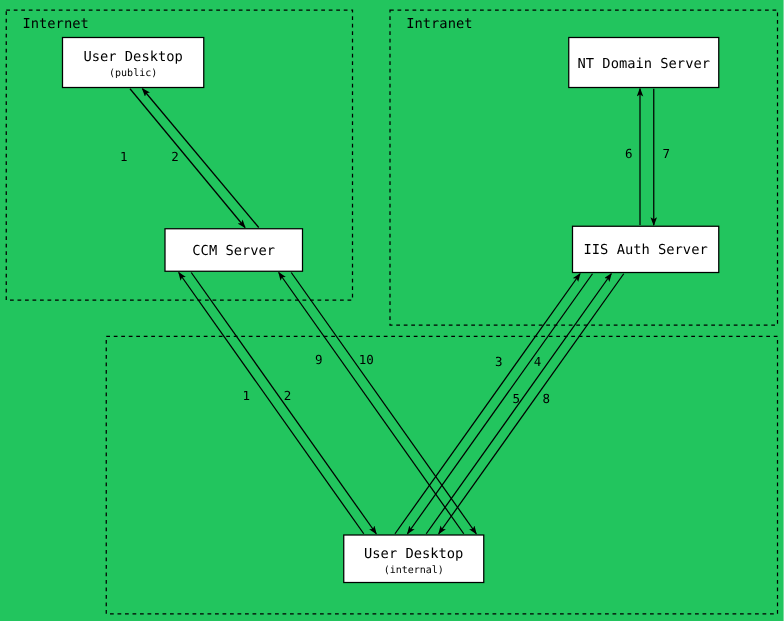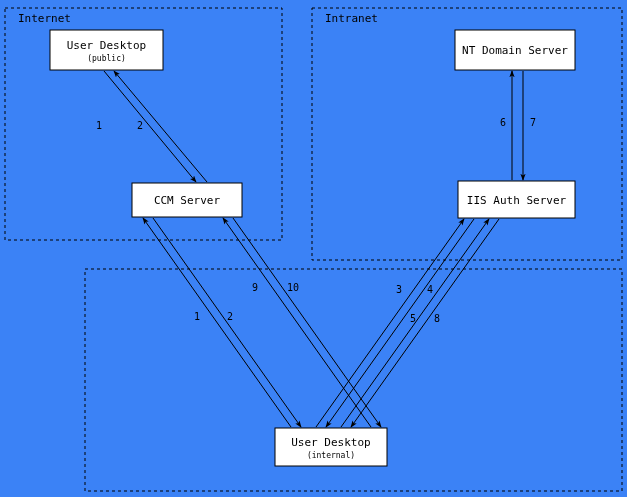--- a/index.html
+++ b/index.html
@@ -4,21 +4,21 @@
 <style>
   html, body {
     margin: 0;
     padding: 0;
     background: #ffffff;
   }
   #diagram-root {
     position: relative;
     width: 627px;
     height: 497px;
-    background: #3b82f6;
+    background: #22c55e;
     font-family: "DejaVu Sans Mono", "Liberation Mono", monospace;
     overflow: hidden;
   }
   #diagram-svg {
     position: absolute;
     left: 0;
     top: 0;
     width: 627px;
     height: 497px;
   }

